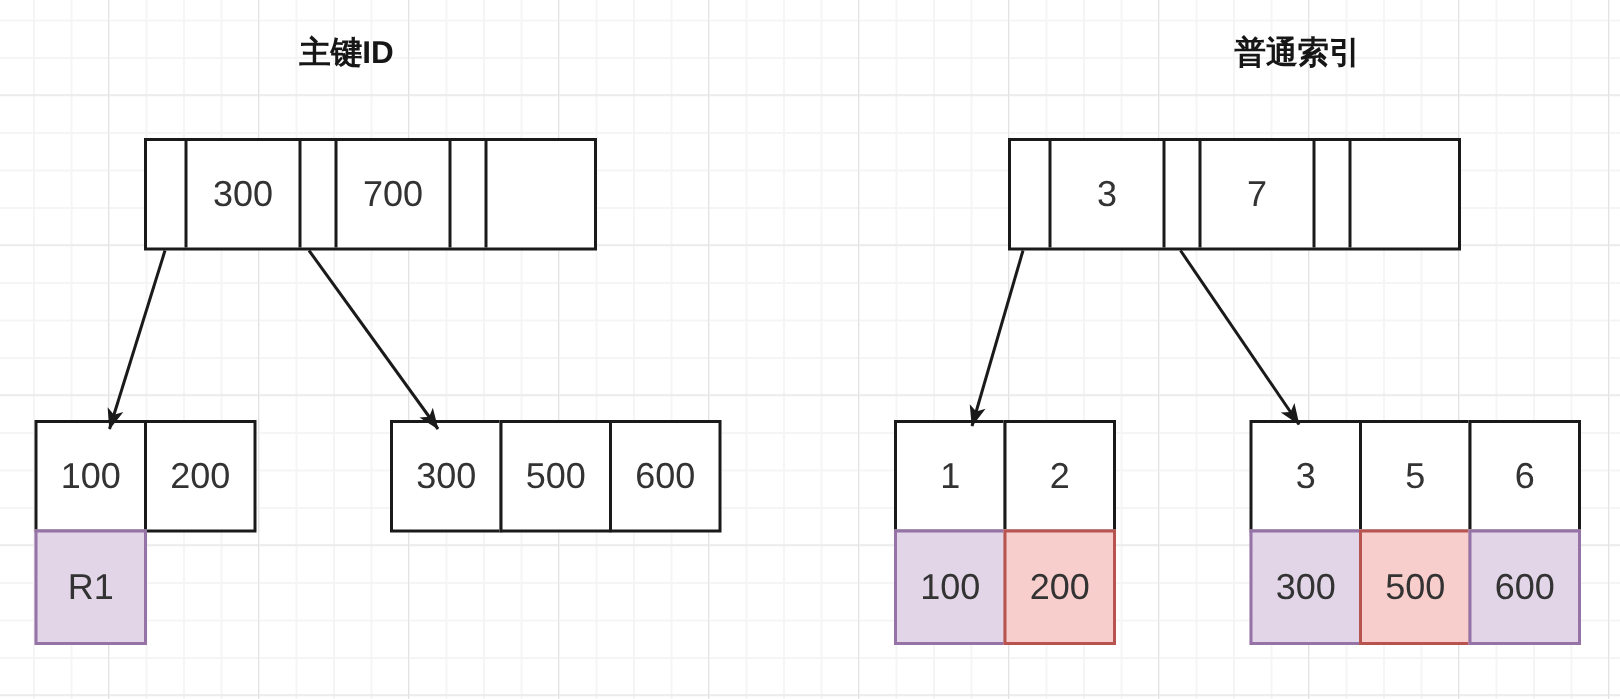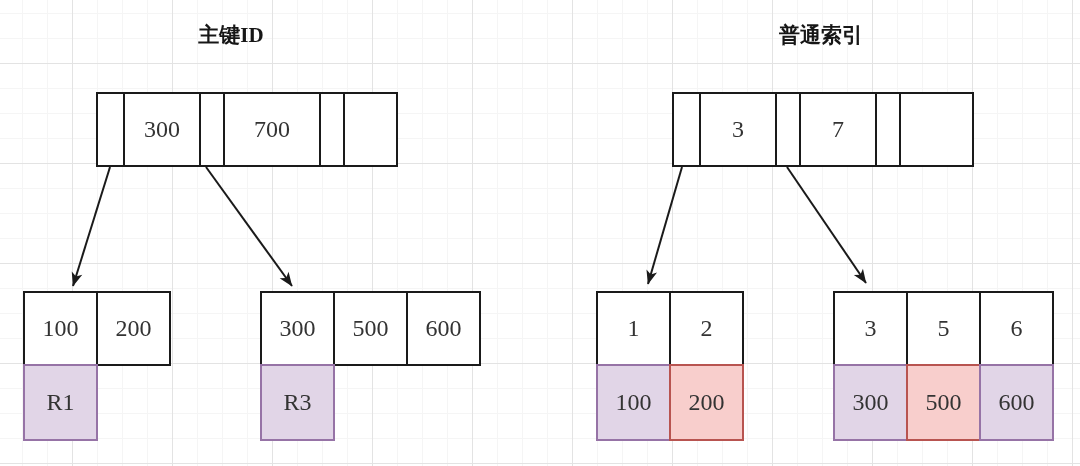--- a/index.html
+++ b/index.html
@@ -8,69 +8,69 @@
     width:1080px;height:466px;
     overflow:hidden;
     background-color:#ffffff;
     background-image:
       linear-gradient(#e3e3e3 1px, transparent 1px),
       linear-gradient(90deg, #e3e3e3 1px, transparent 1px),
       linear-gradient(#f5f5f5 1px, transparent 1px),
       linear-gradient(90deg, #f5f5f5 1px, transparent 1px);
     background-size:100px 100px,100px 100px,25px 25px,25px 25px;
     background-position:0 63px,72px 0,0 13px,22px 0;
-    font-family:Liberation Serif, serif;
+    font-family:Liberation Sans, sans-serif;
     color:#333333;
     text-align:right;
   }
   .title{
     position:absolute;top:21px;
     transform:translateX(-50%);
     font-size:21px;font-weight:700;color:#161616;
     white-space:nowrap;
   }
   .root{
     position:absolute;top:92px;height:75px;width:302px;
     display:flex;box-sizing:border-box;
     border:2px solid #1a1a1a;background:#ffffff;
   }
   .root .rcell{
     box-sizing:border-box;height:100%;
     display:flex;align-items:center;justify-content:center;
     font-size:24px;
   }
   .root .rcell + .rcell{border-left:2px solid #1a1a1a;}
-  .leaf{position:absolute;top:291px;}
+  .leaf{position:absolute;top:280px;}
   .lrow{display:flex;}
   .cell{
     box-sizing:border-box;width:75px;height:75px;
     display:flex;align-items:center;justify-content:center;
     font-size:24px;
     border:2px solid #1a1a1a;background:#ffffff;
   }
   .lrow .cell + .cell{margin-left:-2px;}
   .lrow.records{margin-top:-2px;}
   .lrow.records .cell{height:77px;}
   .cell.purple{background:#E1D5E7;border-color:#9673A6;}
   .cell.red{background:#F8CECC;border-color:#B85450;}
   .arrows{position:absolute;left:0;top:0;pointer-events:none;}
 </style>
 </head>
 <body>
 
 <div class="canvas">
 
   <div class="title" style="left:231px;">主键ID</div>
-  <div class="title" style="left:821px;">普通索引</div>
+  <div class="title" style="left:865px;">普通索引</div>
 
   <div class="root" style="left:96px;">
     <div class="rcell" style="width:25px;"></div>
     <div class="rcell" style="width:76px;">300</div>
     <div class="rcell" style="width:24px;"></div>
-    <div class="rcell" style="width:96px;">700</div>
+    <div class="rcell" style="width:76px;">700</div>
     <div class="rcell" style="width:24px;"></div>
     <div class="rcell" style="flex:1;"></div>
   </div>
 
   <div class="root" style="left:672px;">
     <div class="rcell" style="width:25px;"></div>
     <div class="rcell" style="width:76px;">3</div>
     <div class="rcell" style="width:24px;"></div>
     <div class="rcell" style="width:76px;">7</div>
     <div class="rcell" style="width:24px;"></div>
@@ -87,21 +87,20 @@
     </div>
   </div>
 
   <div class="leaf" style="left:260px;">
     <div class="lrow keys">
       <div class="cell">300</div>
       <div class="cell">500</div>
       <div class="cell">600</div>
     </div>
     <div class="lrow records">
-      <div class="cell purple">R3</div>
     </div>
   </div>
 
   <div class="leaf" style="left:596px;">
     <div class="lrow keys">
       <div class="cell">1</div>
       <div class="cell">2</div>
     </div>
     <div class="lrow records">
       <div class="cell purple">100</div>

